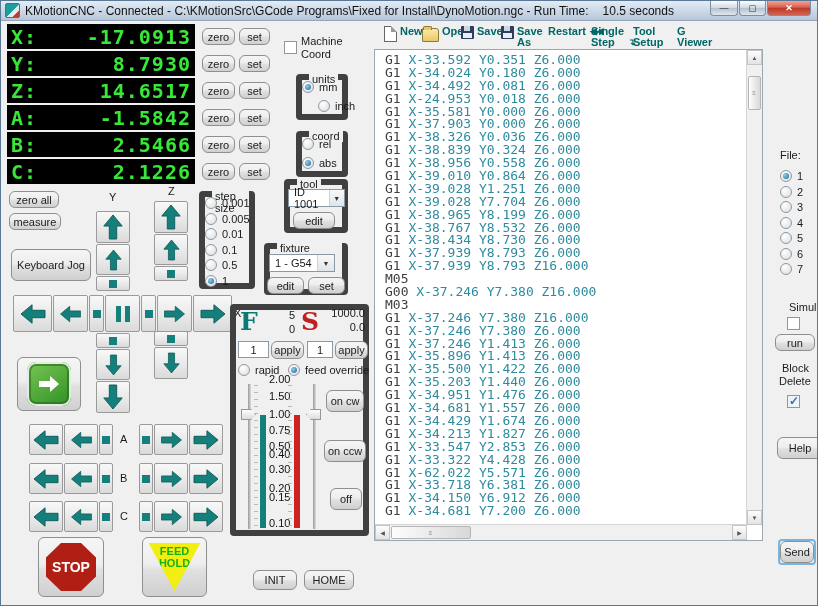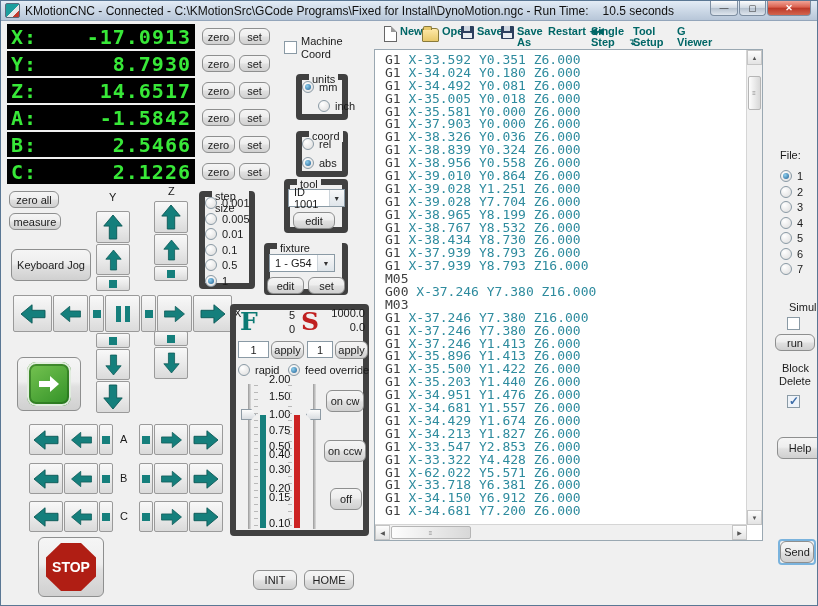--- a/index.html
+++ b/index.html
@@ -408,20 +408,26 @@
     <div class="go-icon">
       <svg width="24" height="20" viewBox="0 0 24 20">
           <polygon points="2,7 13,7 13,2 22,10 13,18 13,13 2,13" fill="#ffffff"></polygon>
         </svg>
     </div>
   </div>
 
   <div class="btn" style="left:37px;top:536px;width:66px;height:60px;">
     <div class="octagon">STOP</div>
   </div>
+  <div class="btn" style="left:141px;top:536px;width:65px;height:60px;">
+    <div class="tri-hold">
+      <span>FEED</span>
+      <span>HOLD</span>
+    </div>
+  </div>
 
   <div class="groupbox" style="left:229px;top:303px;width:139px;height:232px;"></div>
   <div class="lbl" style="left:239px;top:306px;font-family:'DejaVu Serif',serif;font-size:25px;font-weight:bold;color:#0c7a74;">F</div>
   <div class="lbl" style="left:270px;top:308px;width:24px;text-align:right;">5</div>
   <div class="lbl" style="left:270px;top:322px;width:24px;text-align:right;">0</div>
   <div class="lbl" style="left:300px;top:306px;font-family:'DejaVu Serif',serif;font-size:25px;font-weight:bold;color:#c02020;">S</div>
   <div class="lbl" style="left:322px;top:306px;width:42px;text-align:right;">1000.0</div>
   <div class="lbl" style="left:322px;top:320px;width:42px;text-align:right;">0.0</div>
   <div class="field" style="left:237px;top:340px;width:31px;height:17px;">1</div>
   <div class="btn" style="left:270px;top:340px;width:33px;height:18px;">apply</div>
@@ -479,21 +485,21 @@
 Setup</span></div>
       <div class="tbitem" style="left: 676px; top: 25px;"><span>G
 Viewer</span></div>
     </div>
 
   <div id="gcode-panel">
     <div id="gcode-lines">
         <div class="gl"><span class="cmd">G1</span><span class="rest"> X-33.592 Y0.351 Z6.000</span></div>
         <div class="gl"><span class="cmd">G1</span><span class="rest"> X-34.024 Y0.180 Z6.000</span></div>
         <div class="gl"><span class="cmd">G1</span><span class="rest"> X-34.492 Y0.081 Z6.000</span></div>
-        <div class="gl"><span class="cmd">G1</span><span class="rest"> X-35.005 Y0.018 Z6.000</span></div>
+        <div class="gl"><span class="cmd">G1</span><span class="rest"> X-24.953 Y0.018 Z6.000</span></div>
         <div class="gl"><span class="cmd">G1</span><span class="rest"> X-35.581 Y0.000 Z6.000</span></div>
         <div class="gl"><span class="cmd">G1</span><span class="rest"> X-37.903 Y0.000 Z6.000</span></div>
         <div class="gl"><span class="cmd">G1</span><span class="rest"> X-38.326 Y0.036 Z6.000</span></div>
         <div class="gl"><span class="cmd">G1</span><span class="rest"> X-38.839 Y0.324 Z6.000</span></div>
         <div class="gl"><span class="cmd">G1</span><span class="rest"> X-38.956 Y0.558 Z6.000</span></div>
         <div class="gl"><span class="cmd">G1</span><span class="rest"> X-39.010 Y0.864 Z6.000</span></div>
         <div class="gl"><span class="cmd">G1</span><span class="rest"> X-39.028 Y1.251 Z6.000</span></div>
         <div class="gl"><span class="cmd">G1</span><span class="rest"> X-39.028 Y7.704 Z6.000</span></div>
         <div class="gl"><span class="cmd">G1</span><span class="rest"> X-38.965 Y8.199 Z6.000</span></div>
         <div class="gl"><span class="cmd">G1</span><span class="rest"> X-38.767 Y8.532 Z6.000</span></div>

